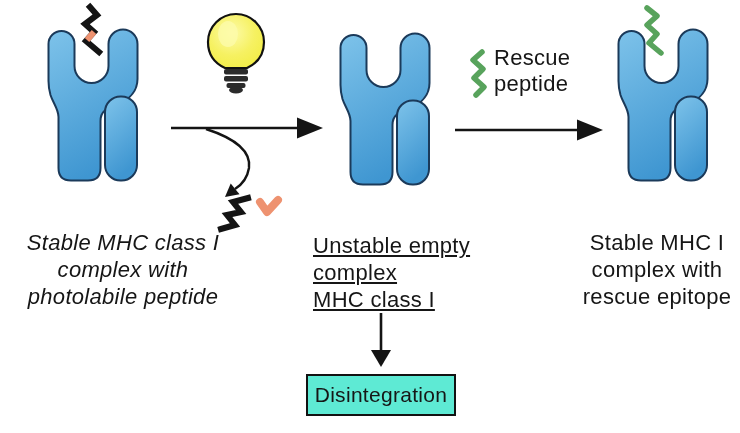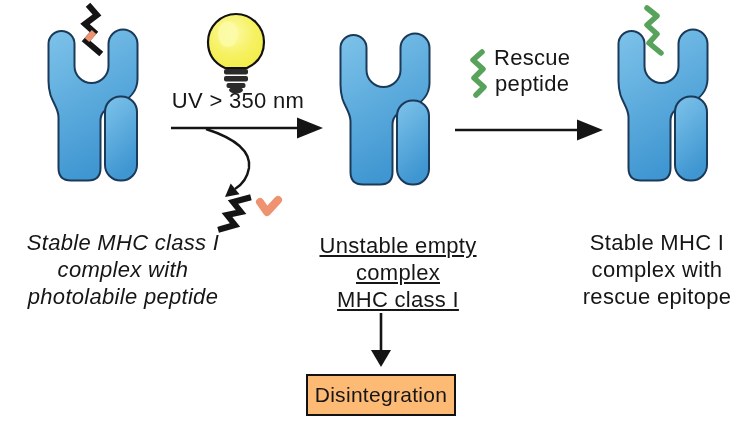--- a/index.html
+++ b/index.html
@@ -23,21 +23,21 @@
   }
   .txt {
     position: absolute;
     font-size: 22px;
     line-height: 27px;
     letter-spacing: 0.3px;
     color: #161616;
     white-space: nowrap;
   }
   .center { text-align: center; }
-  .leftalign { text-align: center; }
+  .leftalign { text-align: left; }
   .uv-label {
     left: 168px;
     top: 87px;
     width: 140px;
     text-align: center;
   }
   .rescue-label {
     left: 494px;
     top: 45px;
     line-height: 26px;
@@ -58,21 +58,21 @@
     left: 572px;
     top: 229px;
     width: 170px;
   }
   .disintegration-box {
     position: absolute;
     left: 306px;
     top: 374px;
     width: 146px;
     height: 38px;
-    background: #fdba74;
+    background: #5eead4;
     border: 2px solid #121212;
     display: flex;
     align-items: center;
     justify-content: center;
     font-size: 21px;
     letter-spacing: 0.3px;
     color: #161616;
   }
 </style>
 </head>
@@ -164,21 +164,20 @@
     <g>
       <polyline points="647,8 657,16 647,25 657,34 649,43 661,53" fill="none" stroke="#58a35c" stroke-width="5.5" stroke-linecap="round" stroke-linejoin="round"></polyline>
     </g>
 
     <g>
       <line x1="381" y1="313" x2="381" y2="350" stroke="#141414" stroke-width="2.6"></line>
       <polygon points="371,350 391,350 381,367" fill="#141414"></polygon>
     </g>
   </svg>
 
-  <div class="txt uv-label">UV &gt; 350 nm</div>
 
   <div class="txt rescue-label leftalign">
     <div>Rescue</div>
     <div>peptide</div>
   </div>
 
   <div class="txt caption-left center">
     <div>Stable MHC class I</div>
     <div>complex with</div>
     <div>photolabile peptide</div>

